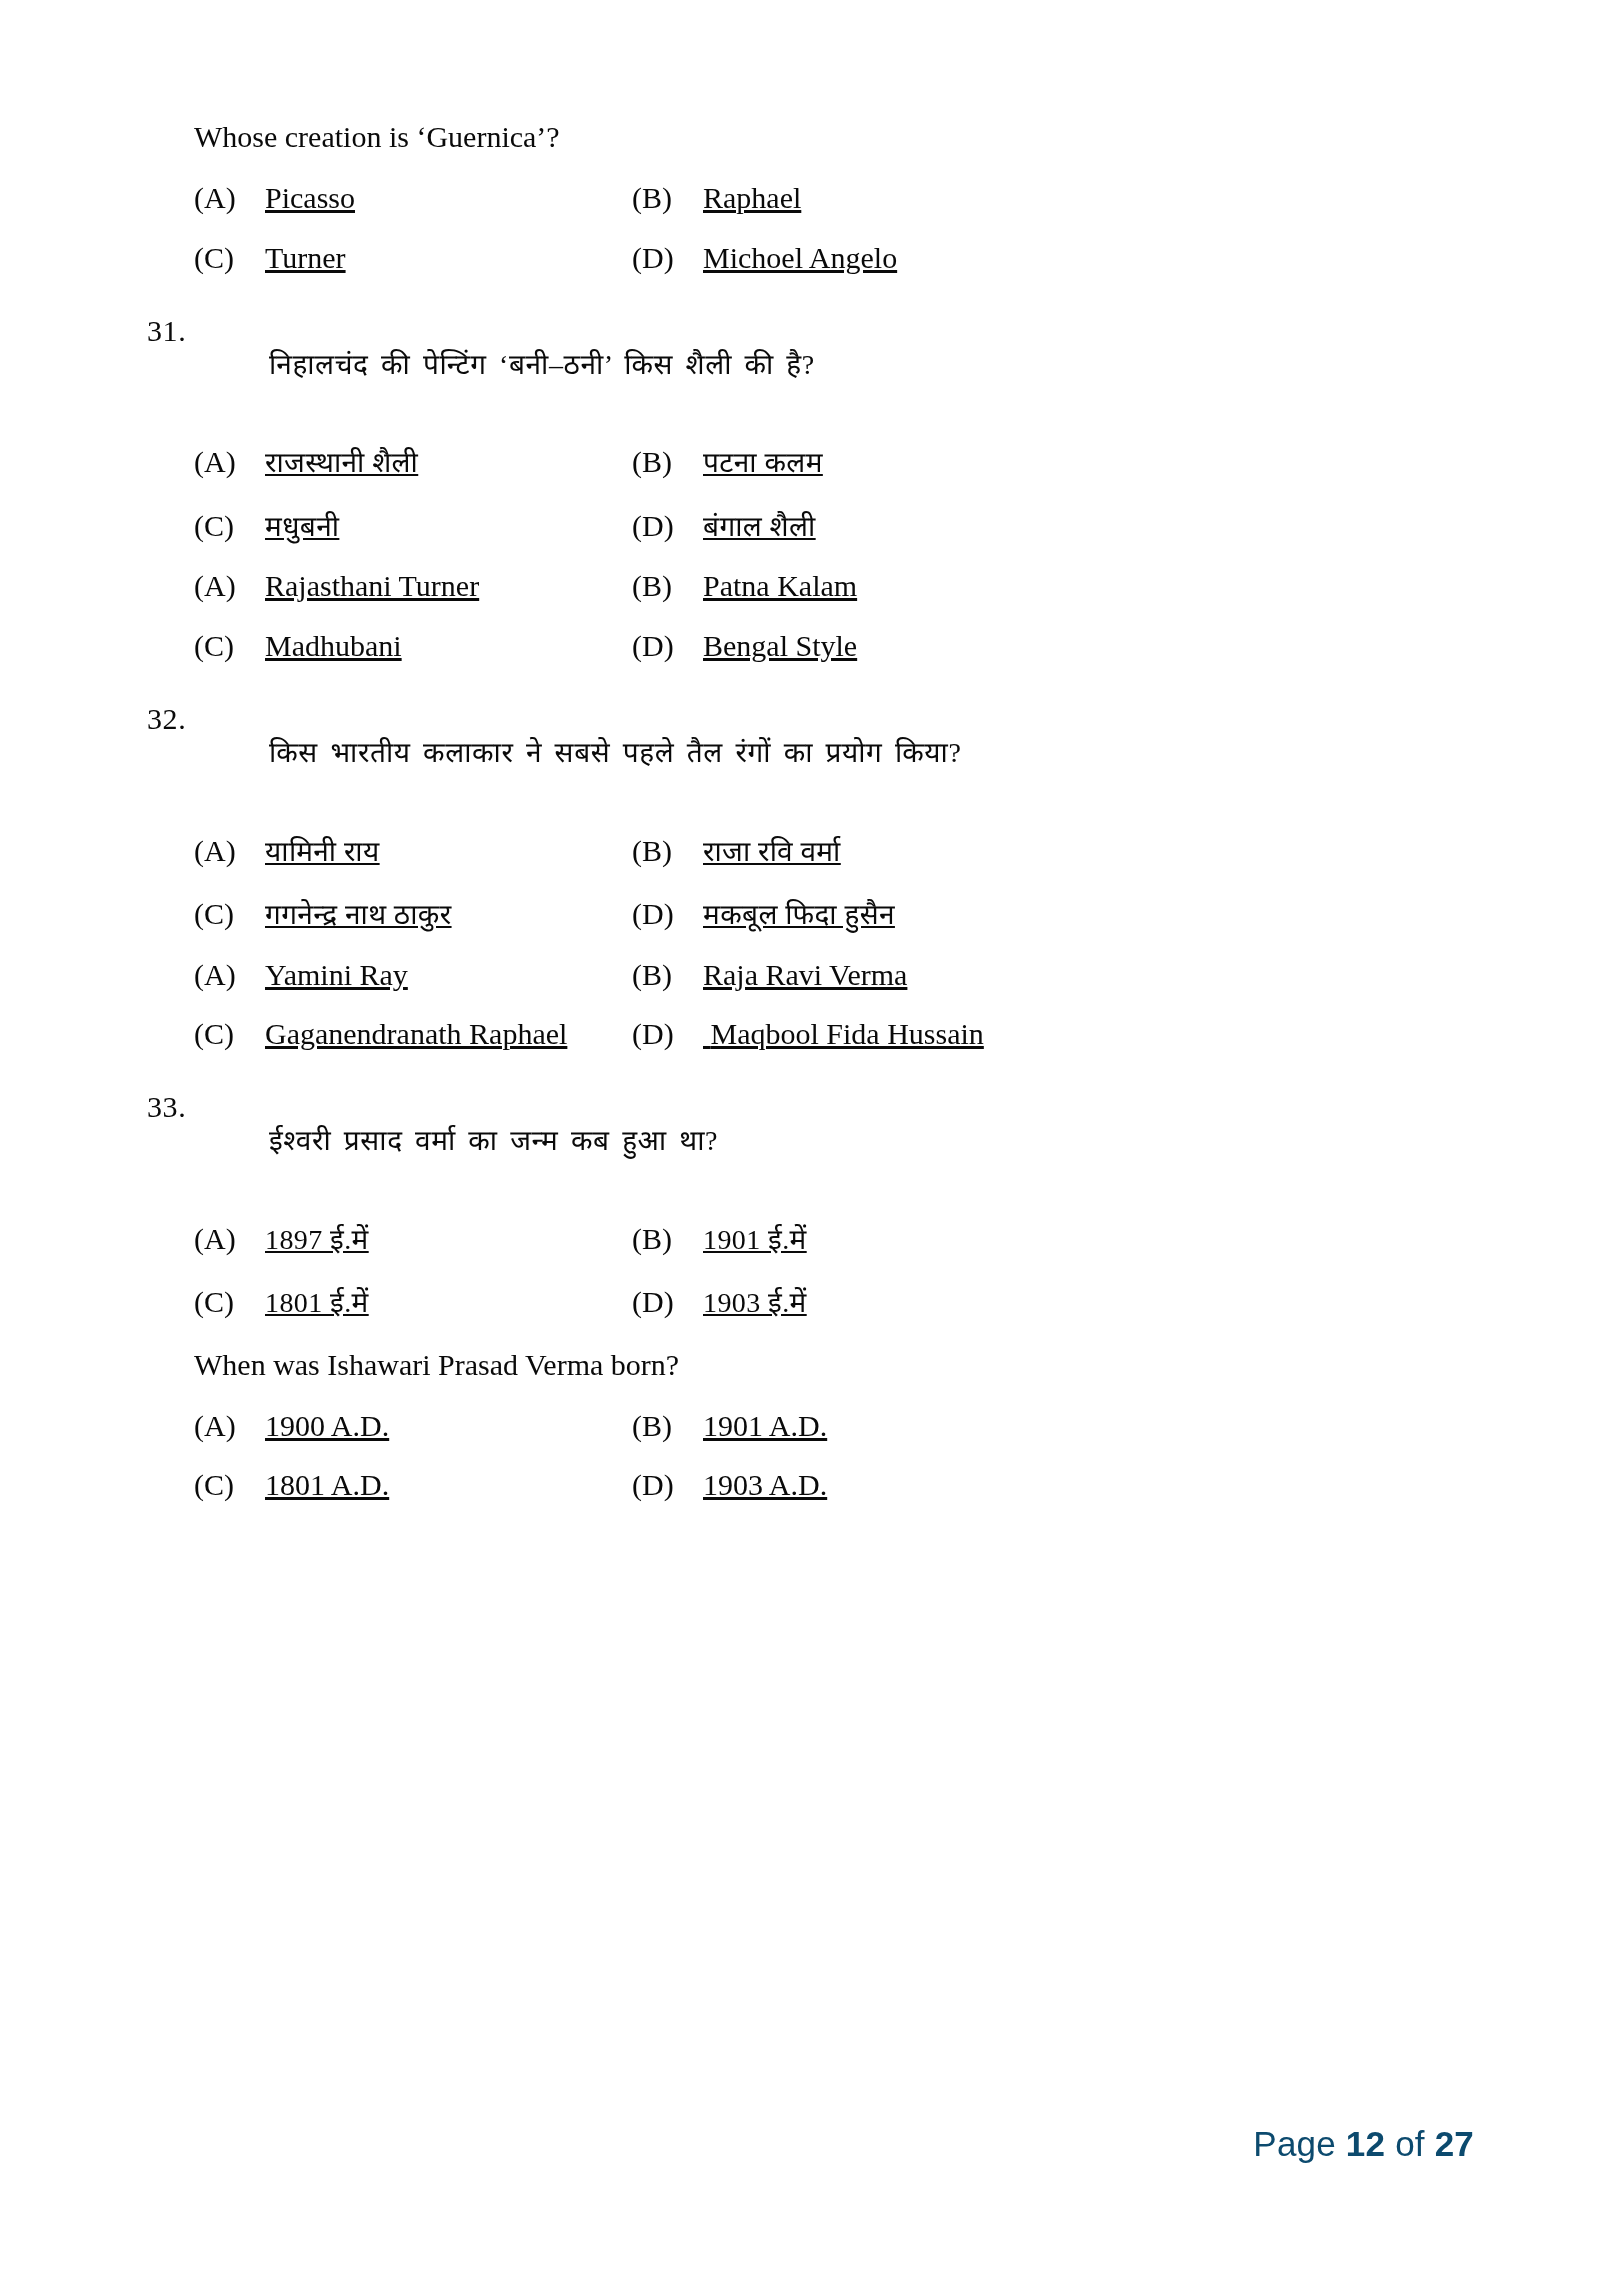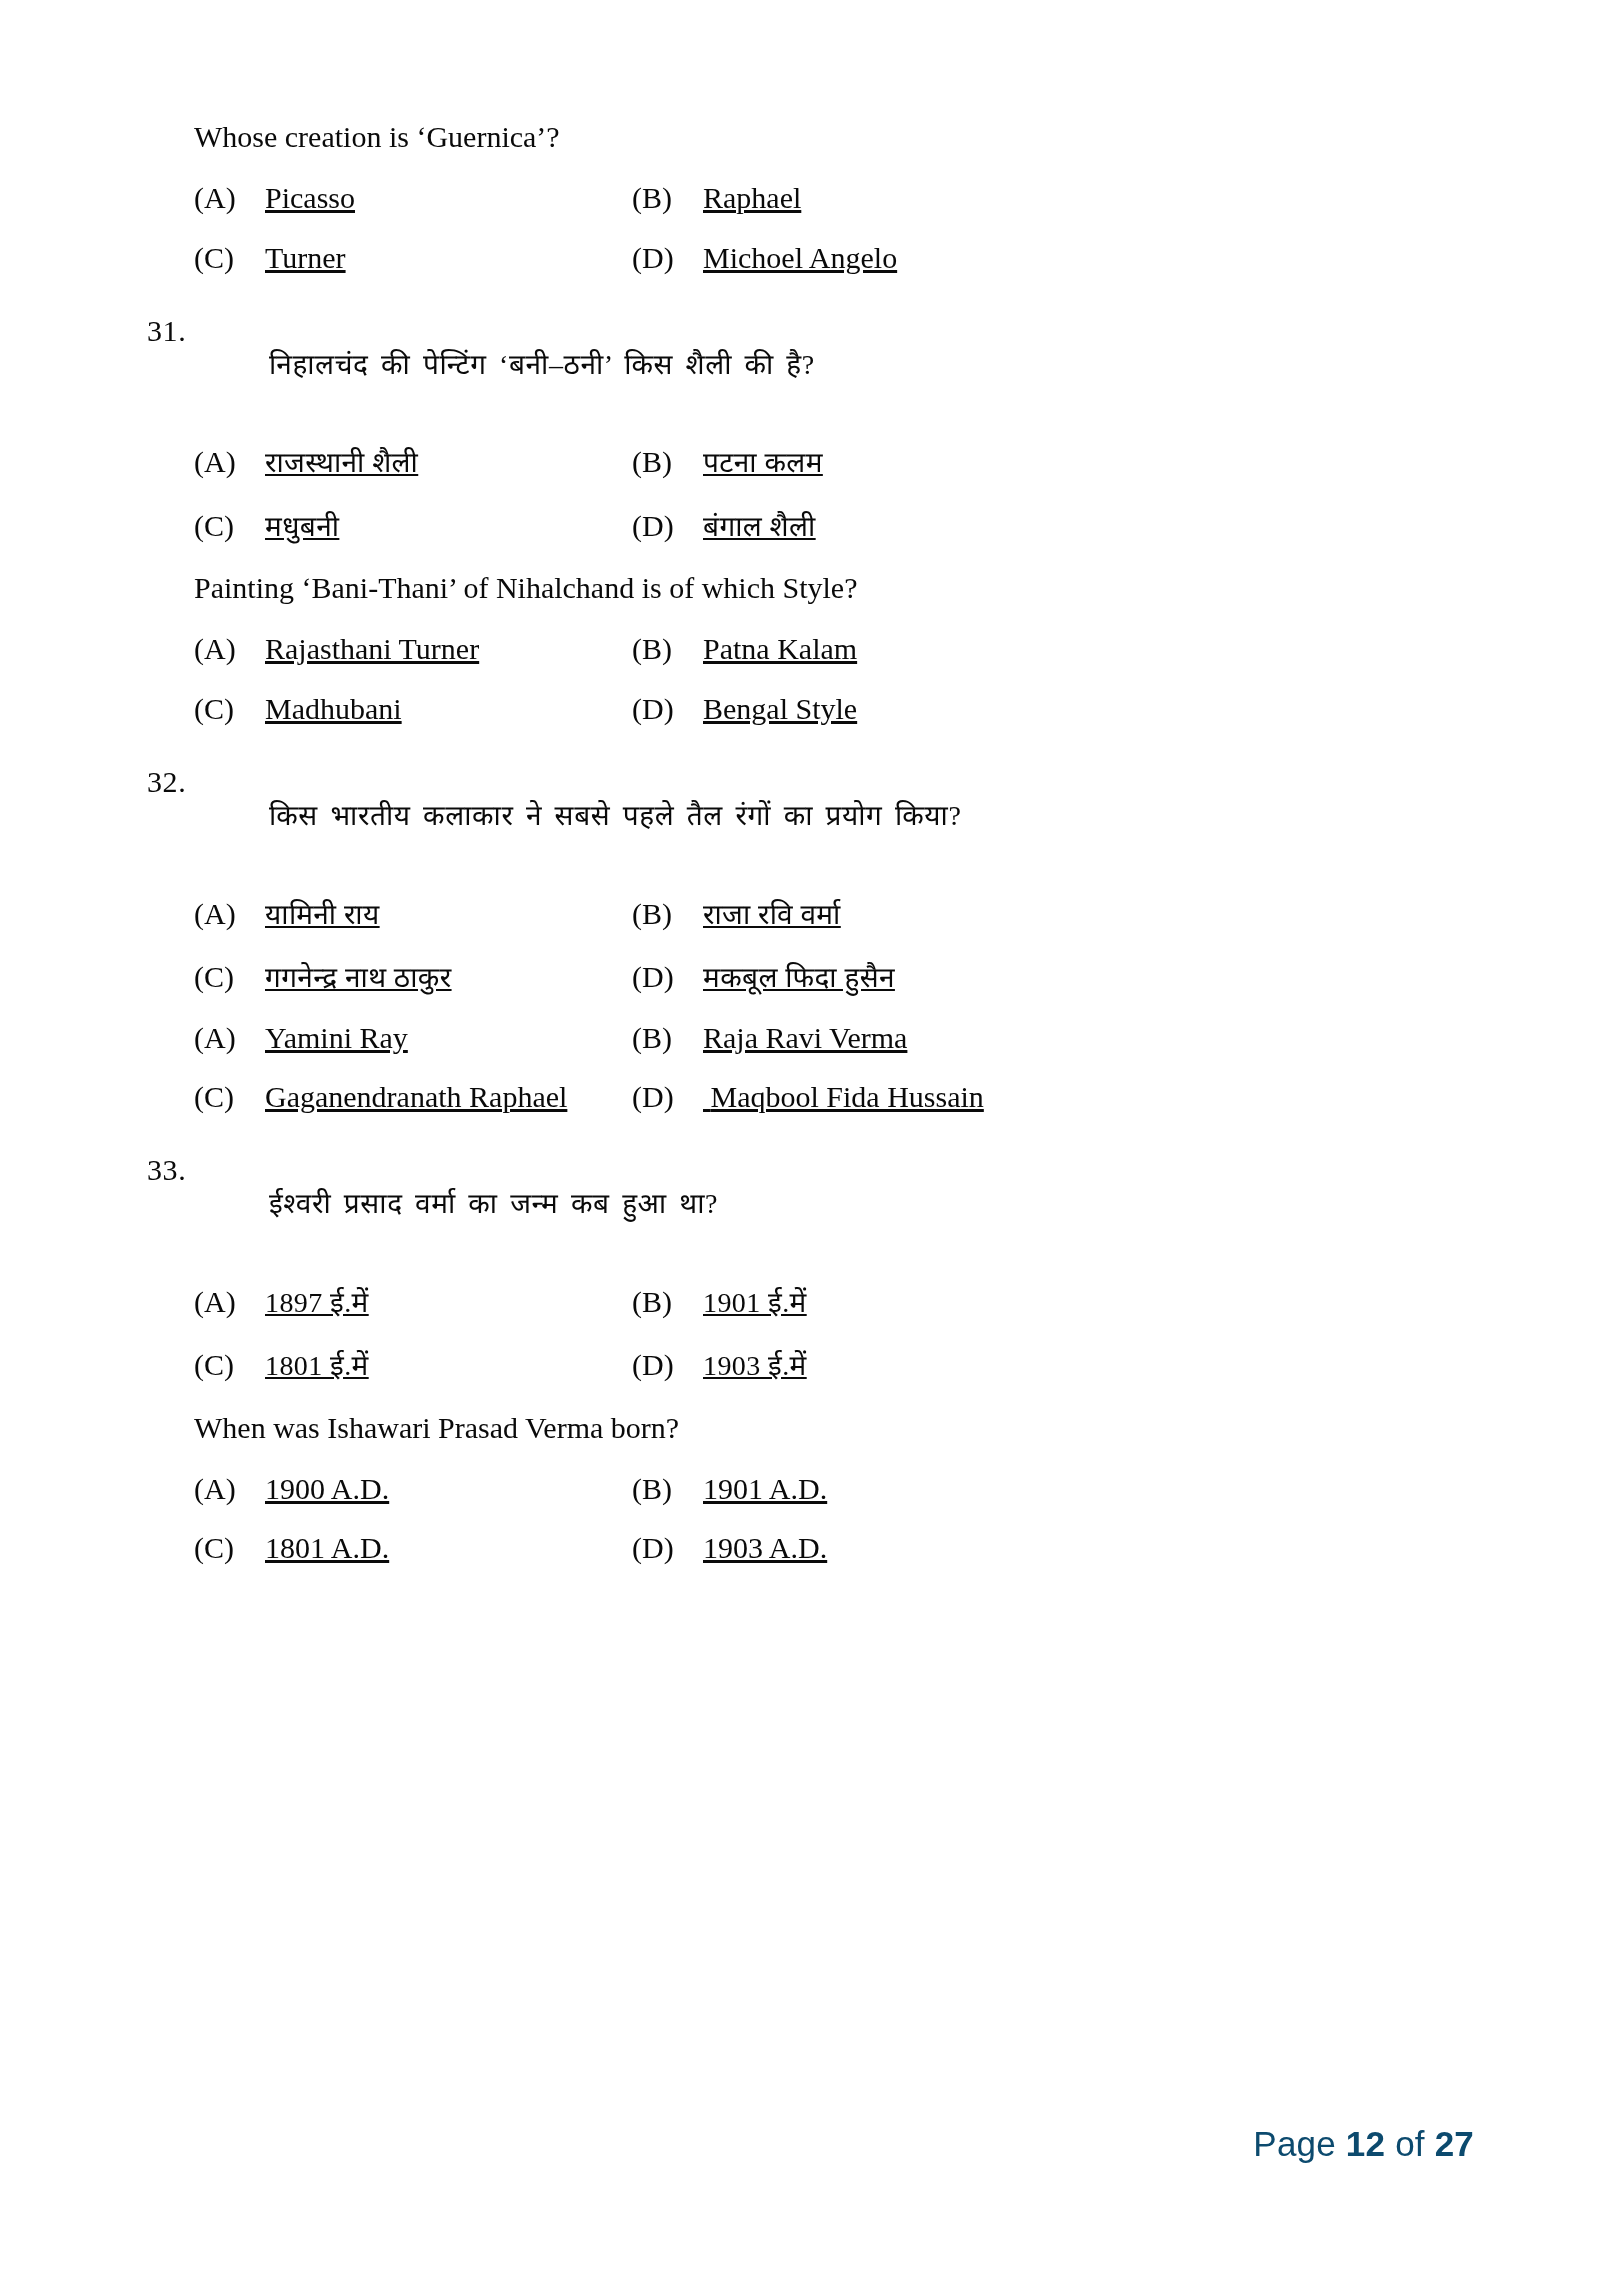--- a/index.html
+++ b/index.html
@@ -159,21 +159,20 @@
       <div class="opt col-left">
         <span class="opt-label">(C)</span>
         <span class="opt-value hi">मधुबनी</span>
       </div>
       <div class="opt col-right">
         <span class="opt-label">(D)</span>
         <span class="opt-value hi">बंगाल शैली</span>
       </div>
     </div>
 
-    <div class="q-sub">Painting ‘Bani-Thani’ of Nihalchand is of which Style?</div>
 
     <div class="opt-row">
       <div class="opt col-left">
         <span class="opt-label">(A)</span>
         <span class="opt-value">Rajasthani Turner</span>
       </div>
       <div class="opt col-right">
         <span class="opt-label">(B)</span>
         <span class="opt-value">Patna Kalam</span>
       </div>

